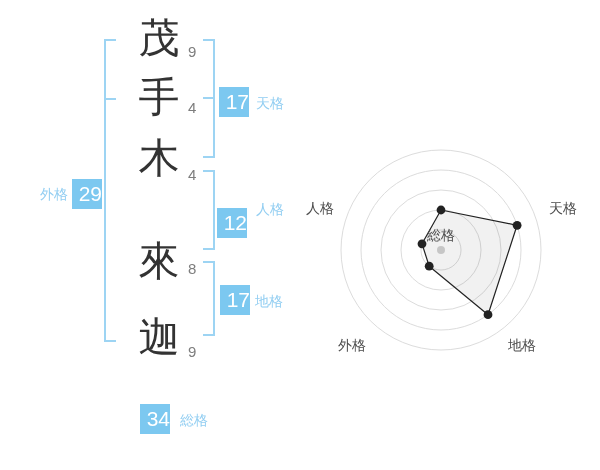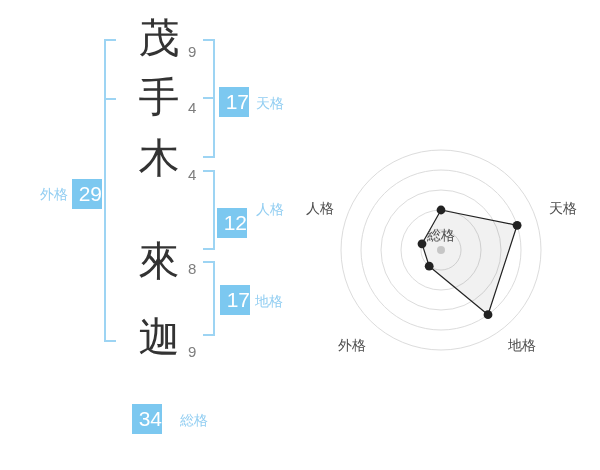--- a/index.html
+++ b/index.html
@@ -54,21 +54,21 @@
 
   
   .kaku-box {
     position:absolute; width:30px; height:30px; background:#7cc8f0;
     color:#ffffff; font-size:21px; line-height:30px; text-align:right;
   }
   .box-tenkaku { left:219px; top:87px; }
   .box-jinkaku { left:217px; top:193px;margin-top:15px; }
   .box-chikaku { left:220px; top:285px; }
   .box-gaikaku { left:72px;  top:179px; }
-  .box-soukaku { left:132px; top:404px; }
+  .box-soukaku { left:140px; top:404px; }
 
   .kaku-label {
     position:absolute; font-size:14px; line-height:16px; color:#92cef2;
     font-family:"DejaVu Sans","Liberation Sans",sans-serif;
   }
   .lbl-tenkaku { left:256px; top:95px; }
   .lbl-jinkaku { left:256px; top:201px; }
   .lbl-chikaku { left:255px; top:293px; }
   .lbl-gaikaku { left:30px;  top:186px; width:38px; text-align:right; }
   .lbl-soukaku { left:180px; top:412px; }

